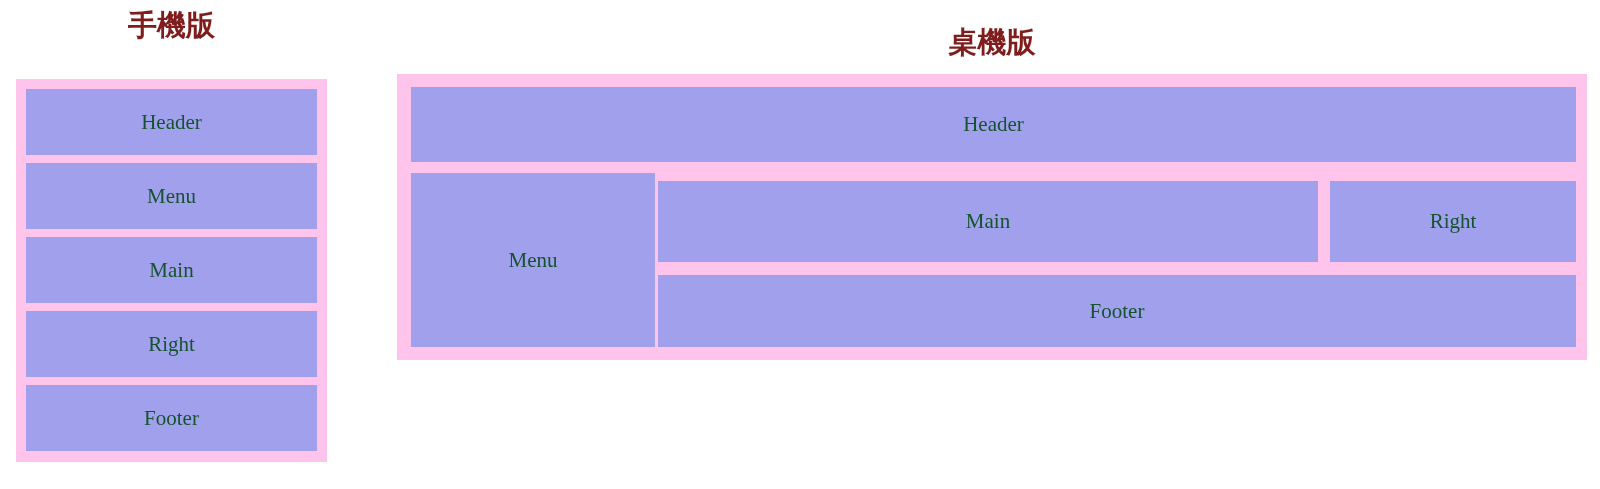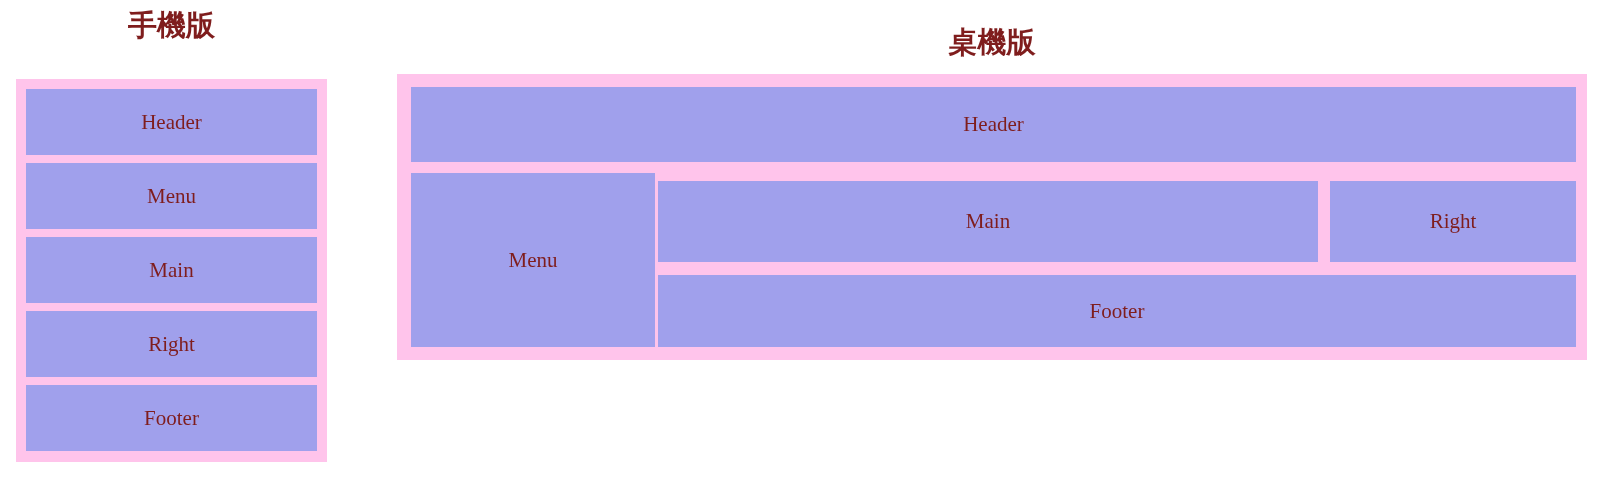--- a/index.html
+++ b/index.html
@@ -44,21 +44,21 @@
     background: #ffc4eb;
     box-sizing: border-box;
   }
   .cell {
     position: absolute;
     background: #a0a0ec;
     box-sizing: border-box;
     display: flex;
     align-items: center;
     justify-content: center;
-    color: #7f1d1d;
+    color: #14532d;
     font-size: 21px;
     line-height: 1;
   }
 
   
   #mobile-frame {
     left: 16px;
     top: 79px;
     width: 311px;
     height: 383px;

